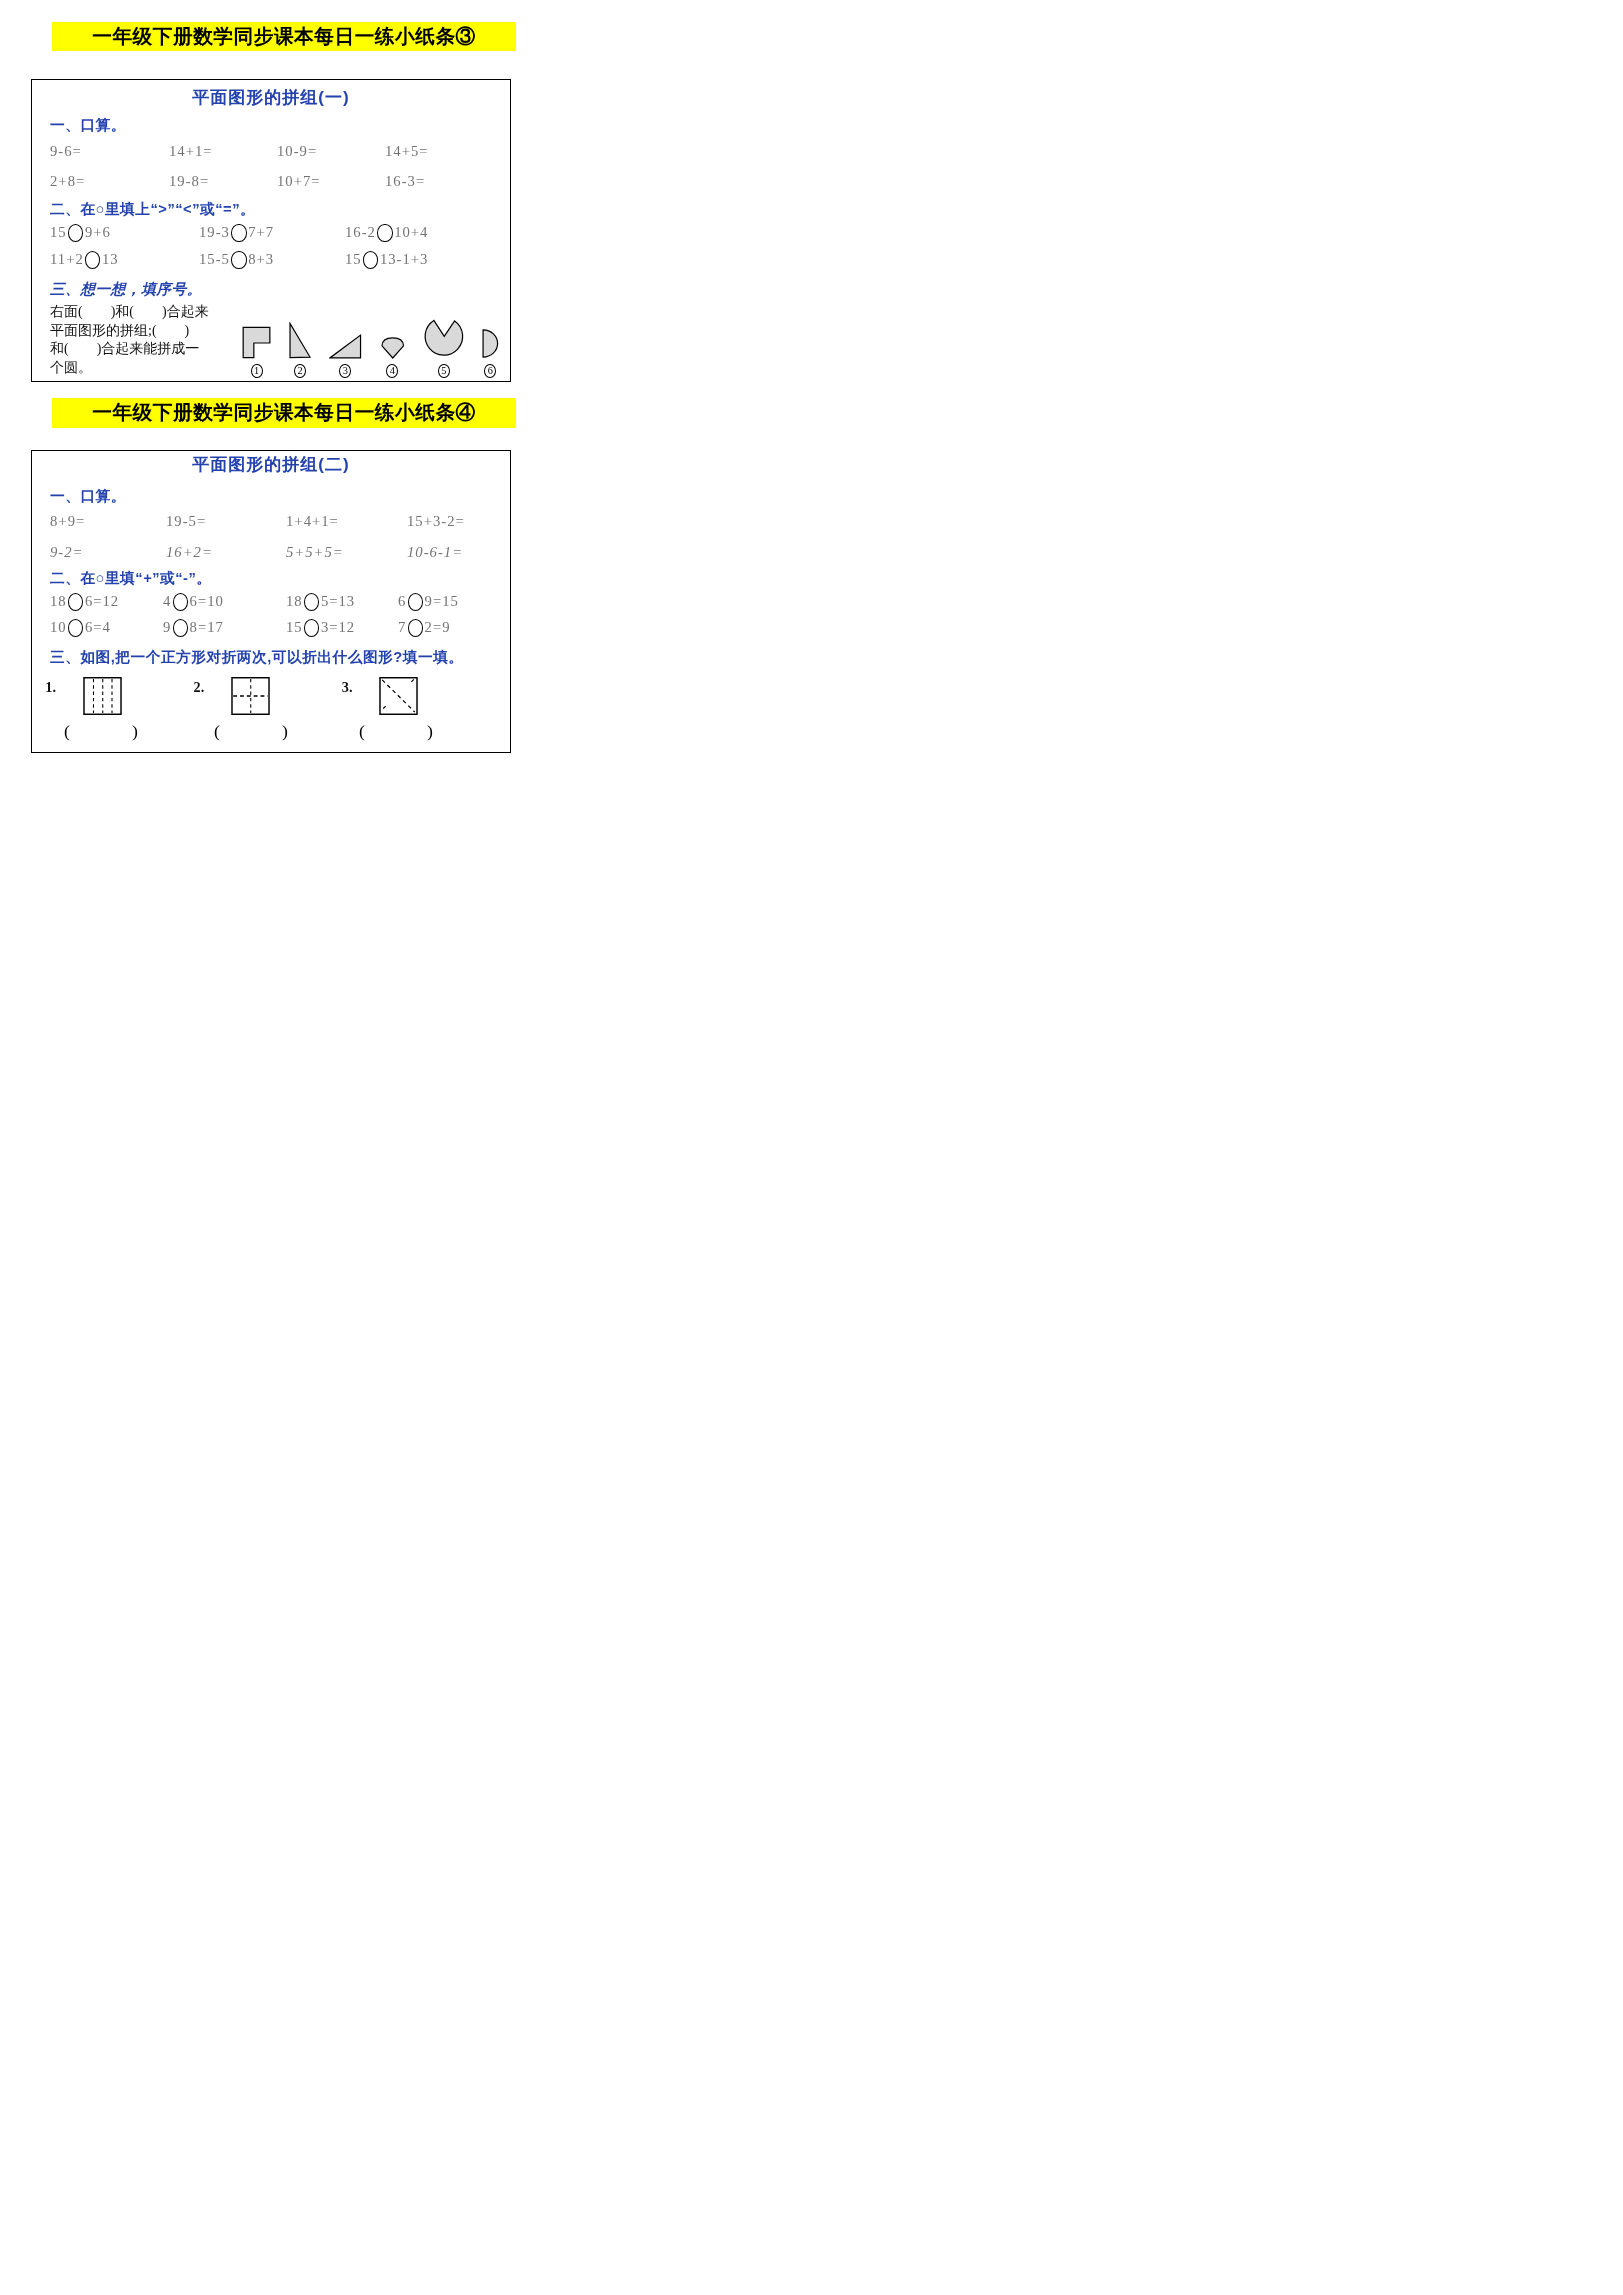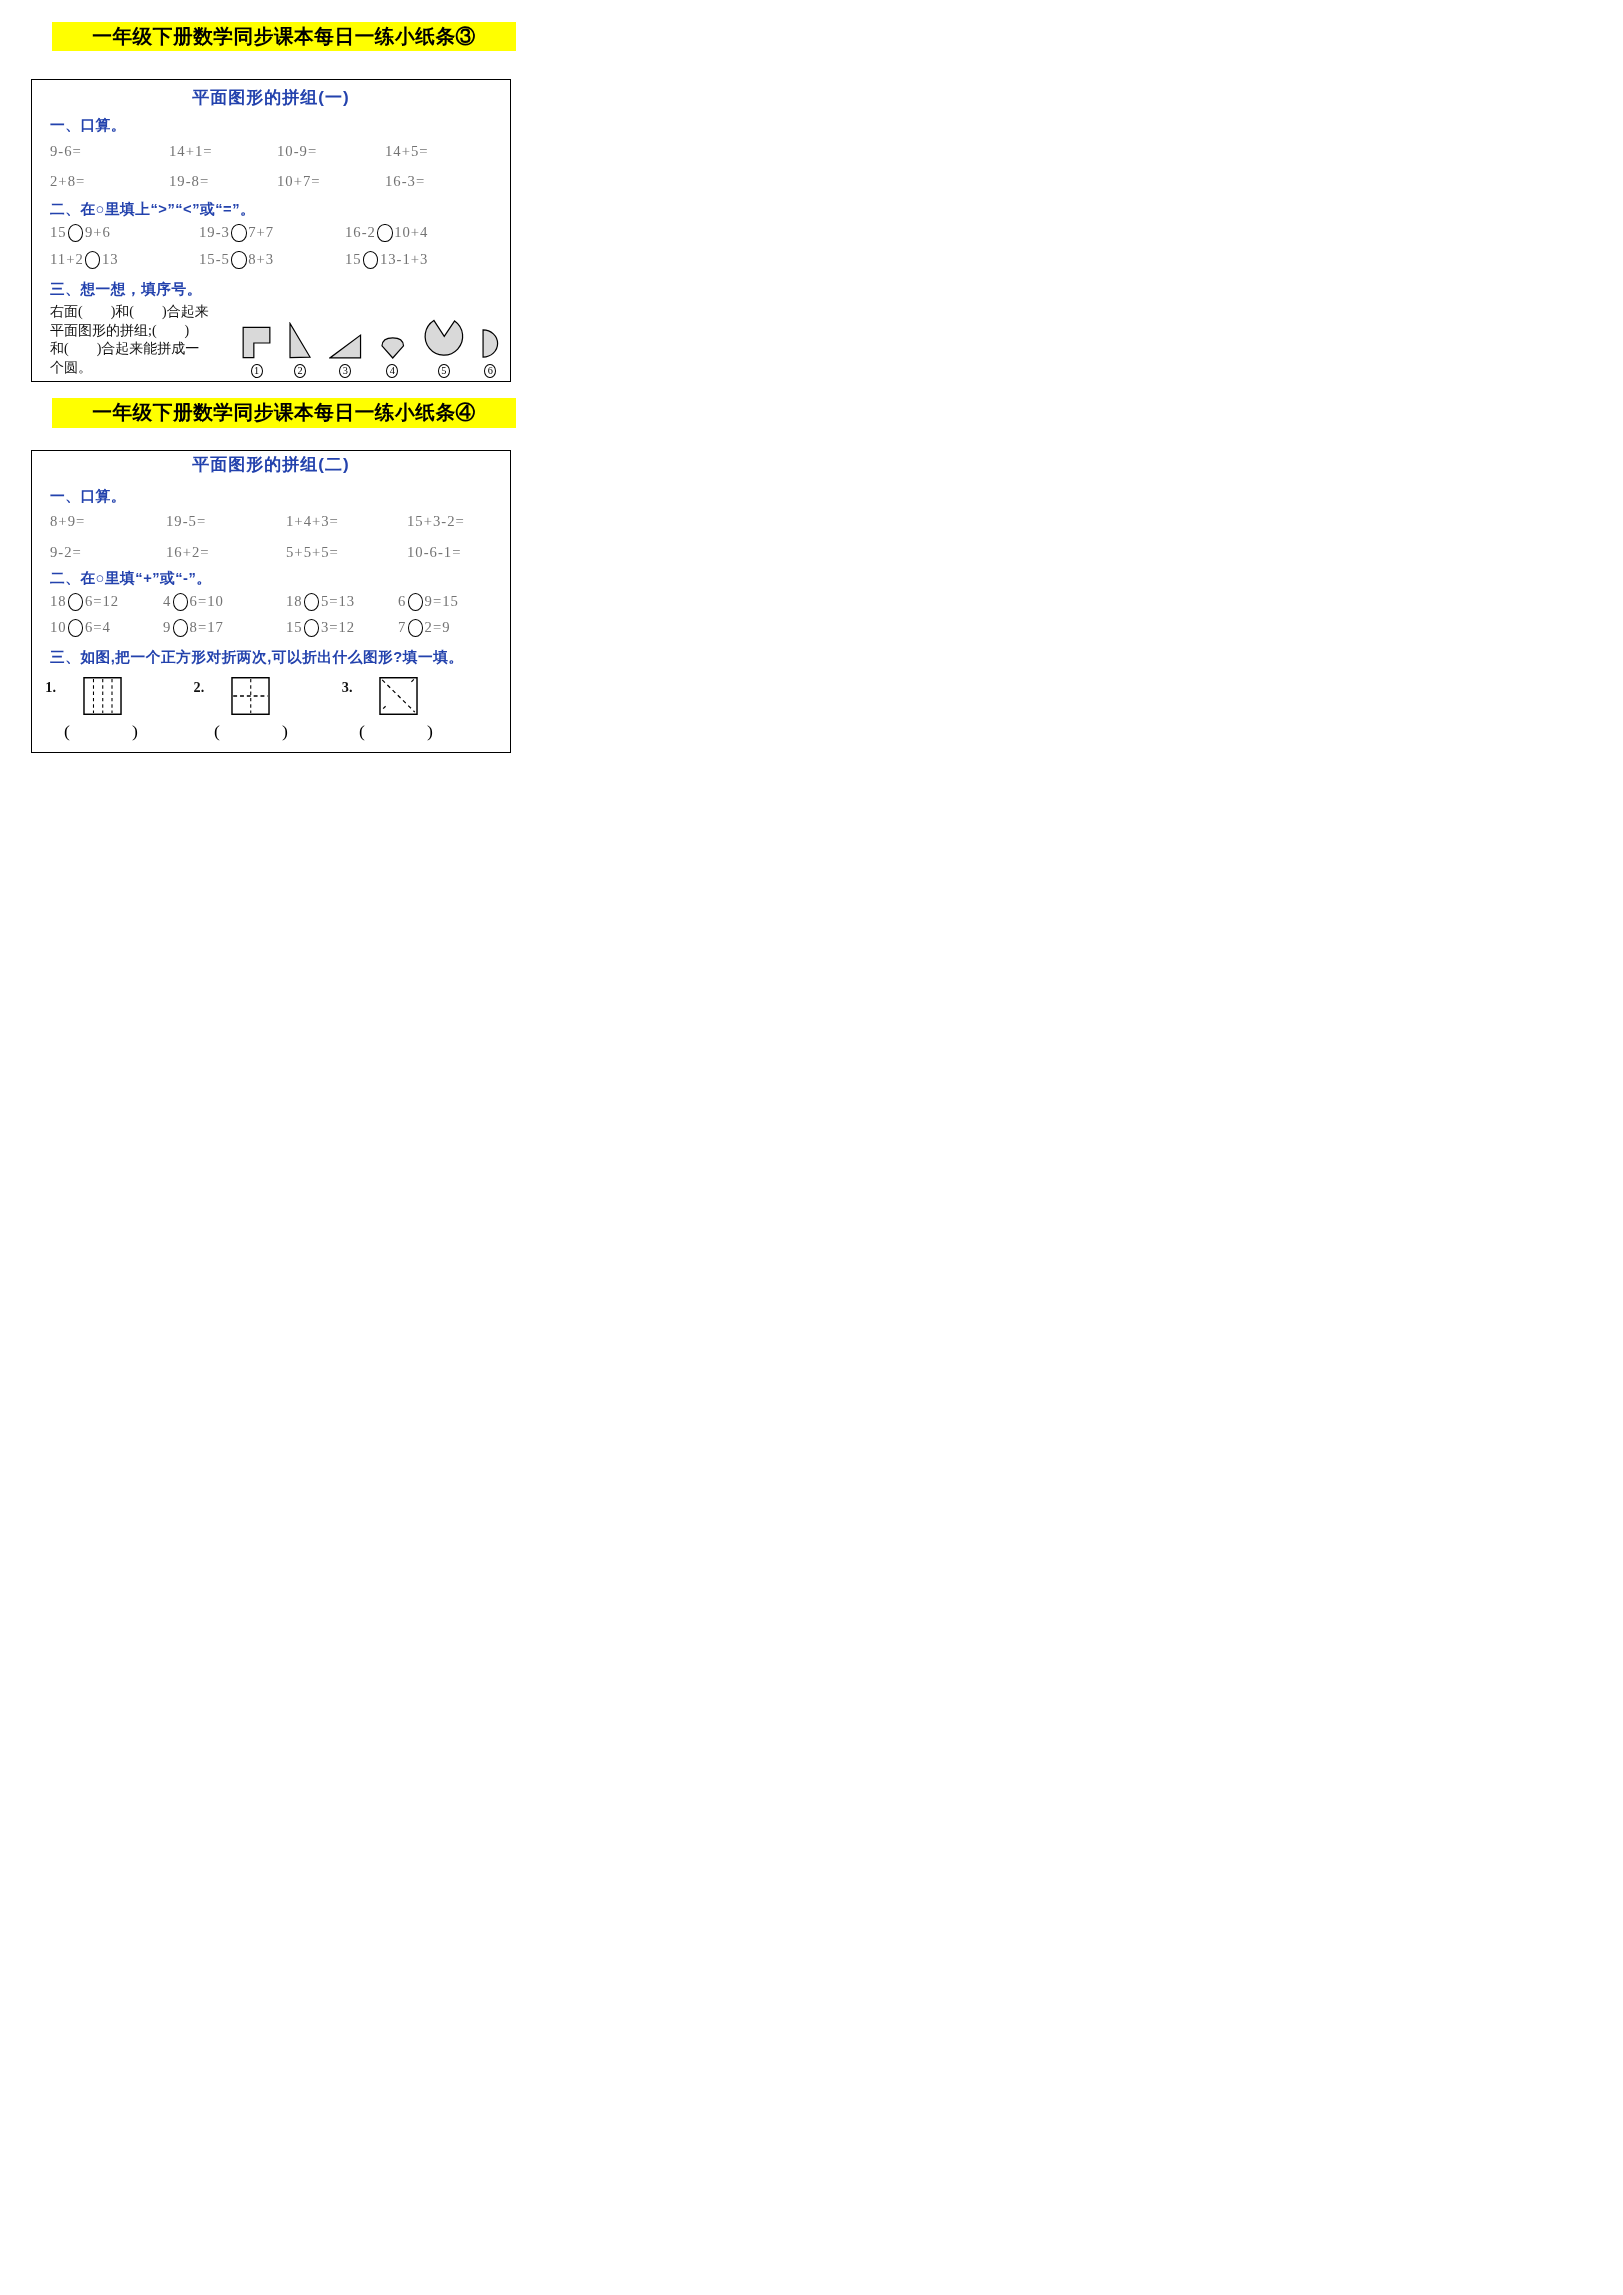--- a/index.html
+++ b/index.html
@@ -49,21 +49,21 @@
   .fold-label { font-family:"Liberation Serif", serif; font-weight:bold; font-size:14.2px;
                 width:16.7px; margin-top:2px; color:#111; }
   .fl-1 { margin-left:13.3px; } .fl-2 { margin-left:72px; } .fl-3 { margin-left:72px; }
   .fold-sq { margin-left:20.6px; }
 
   .paren-row { display:flex; margin-top:6.9px; font-family:"Liberation Serif", serif;
                font-size:17.7px; line-height:19.7px; color:#000; }
   .ppair { width:74px; display:flex; justify-content:space-between; }
   .pp-1 { margin-left:32px; } .pp-2 { margin-left:76px; } .pp-3 { margin-left:71px; }
 
-  .mt16{margin-top:7.9px;} .mt20{margin-top:9.8px;} .mt22{margin-top:10.8px;} .mt24{margin-top:11.8px;}
+  .mt16{margin-top:7.9px;} .mt20{margin-top:9.8px;} .mt22{margin-top:10.8px;font-style:italic;} .mt24{margin-top:11.8px;}
   .mt14{margin-top:6.9px;} .mt10{margin-top:4.9px;} .mt8{margin-top:3.9px;}
 
   svg { display:block; }
 </style>
 </head>
 <body>
 
 <div class="page">
 
   <div class="banner banner-1">
@@ -152,21 +152,21 @@
     <span>一年级下册数学同步课本每日一练小纸条④</span>
   </div>
 
   <div class="wbox wbox-2">
     <div class="wtitle">平面图形的拼组(二)</div>
 
     <div class="shead mt24">一、口算。</div>
     <div class="grid4b mt14">
       <span class="eq">8+9=</span>
       <span class="eq">19-5=</span>
-      <span class="eq">1+4+3=</span>
+      <span class="eq">1+4+1=</span>
       <span class="eq">15+3-2=</span>
     </div>
     <div class="grid4b mt22">
       <span class="eq">9-2=</span>
       <span class="eq">16+2=</span>
       <span class="eq">5+5+5=</span>
       <span class="eq">10-6-1=</span>
     </div>
 
     <div class="shead mt16">二、在○里填“+”或“-”。</div>

